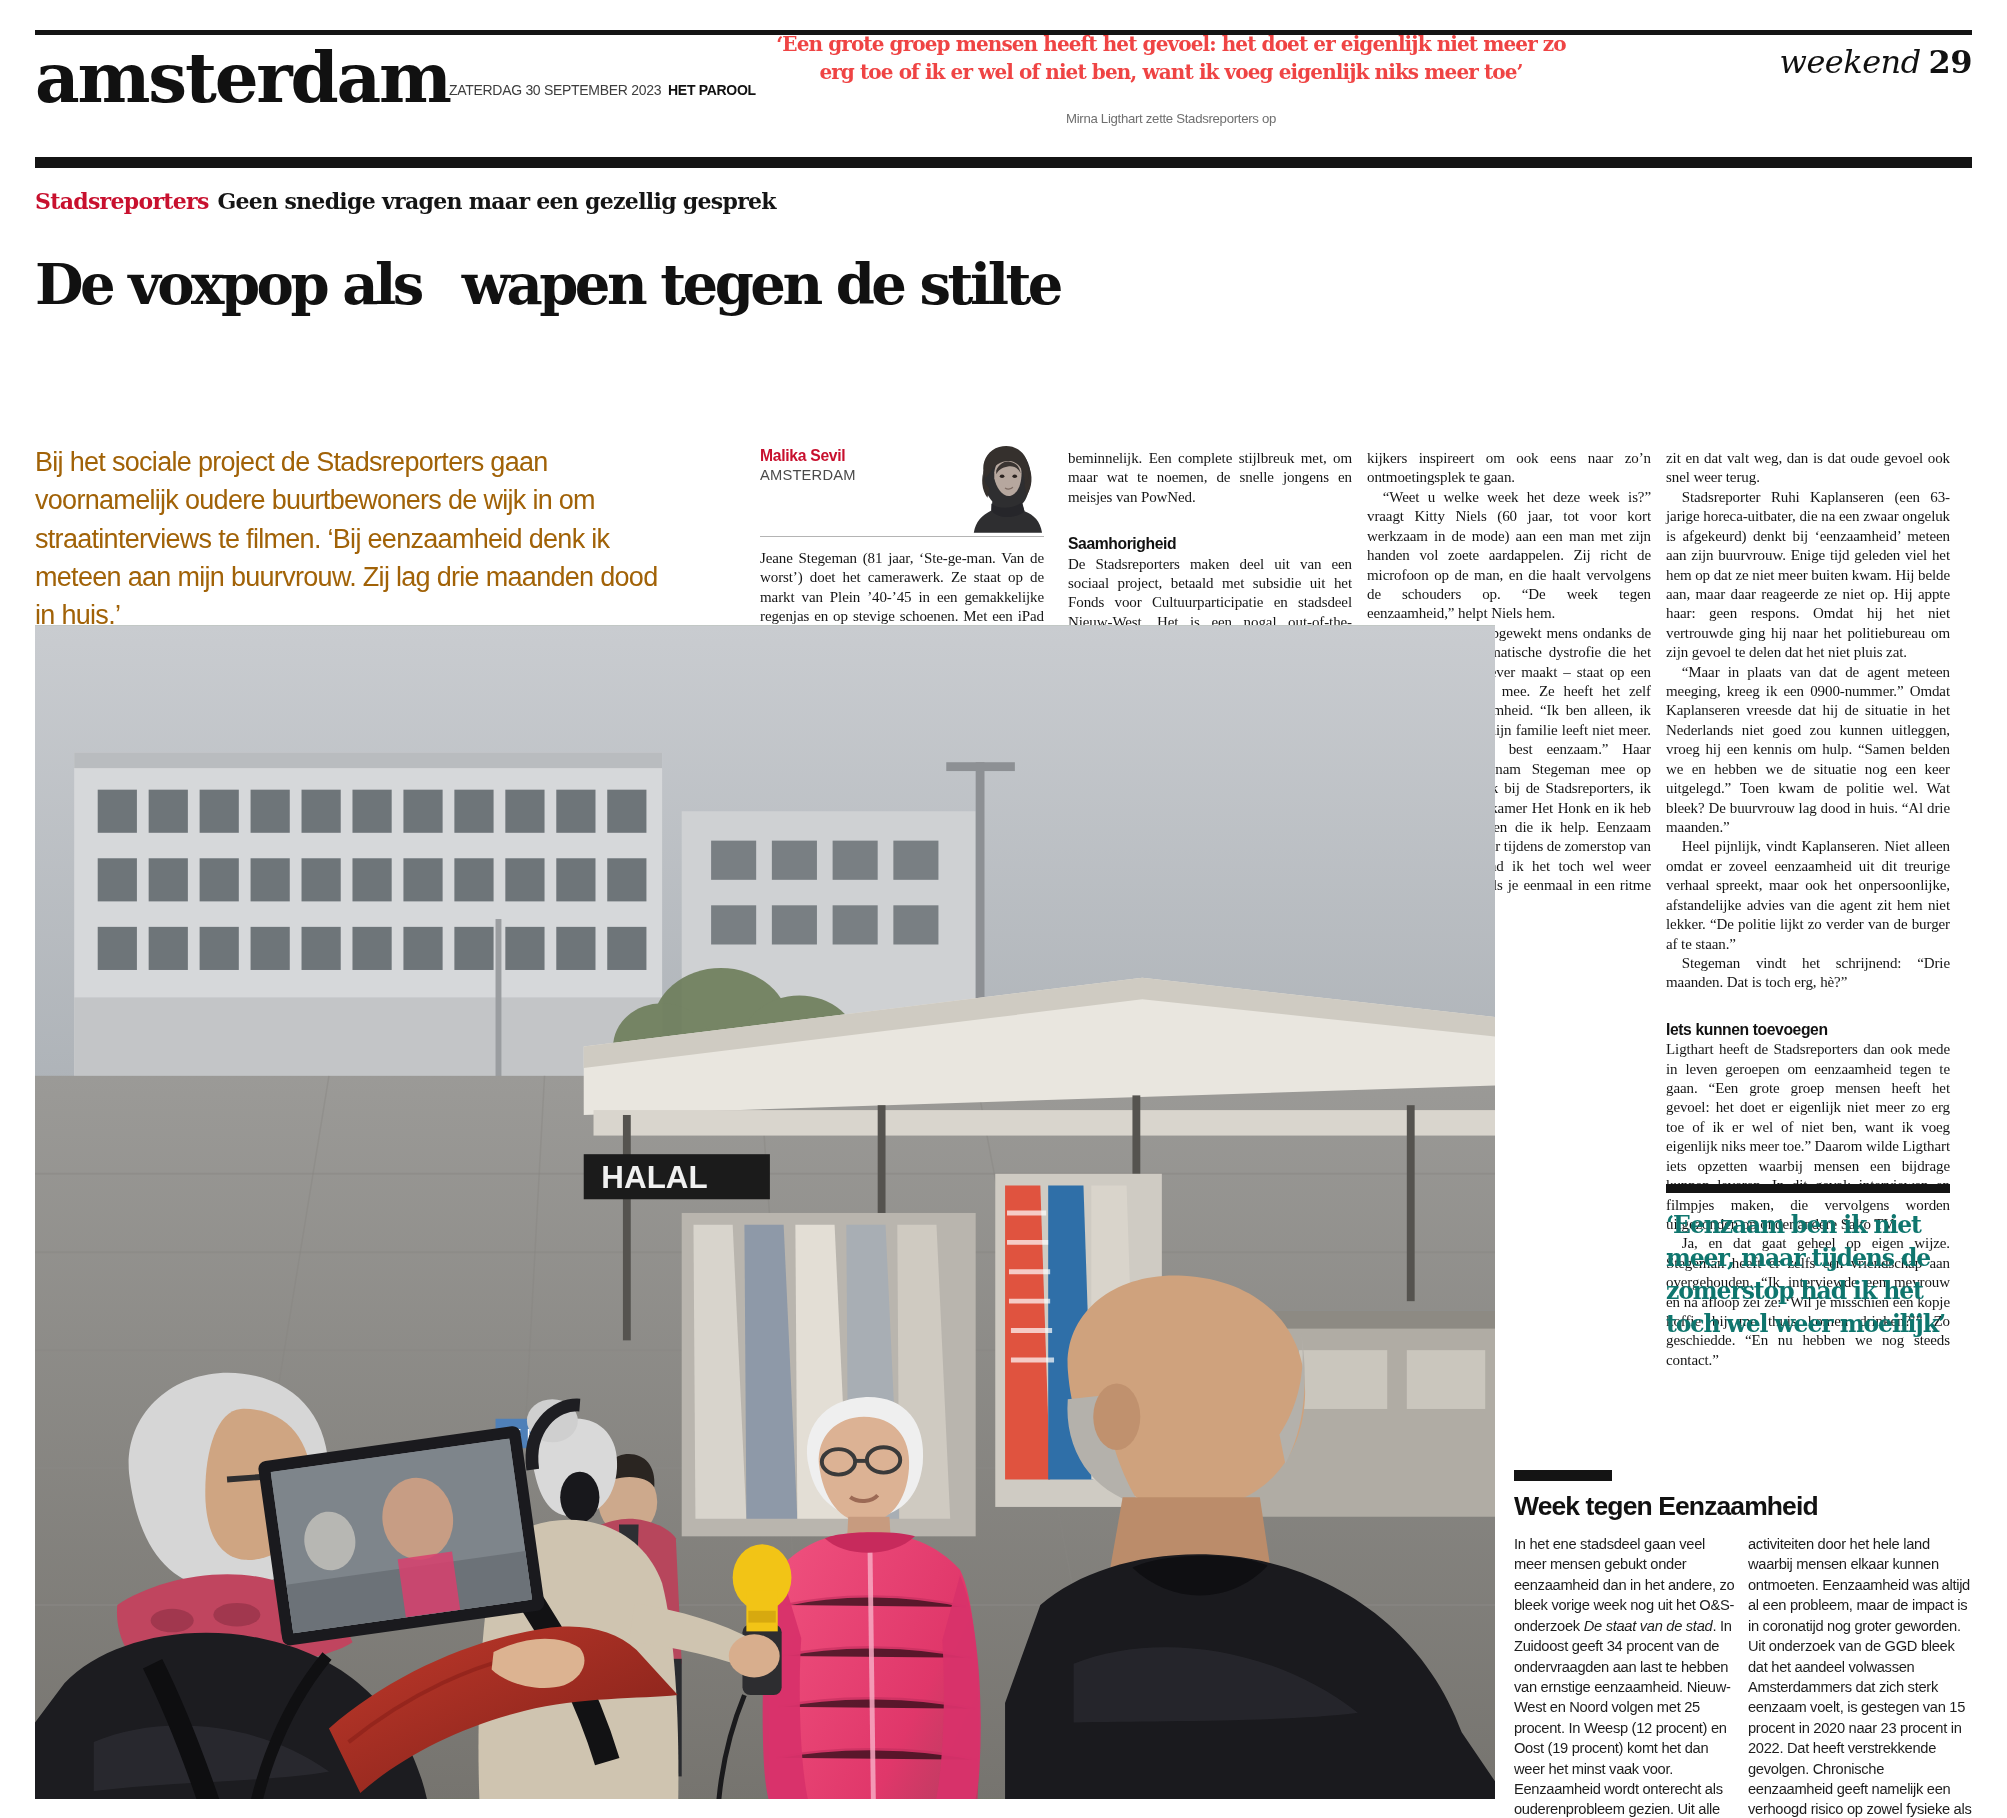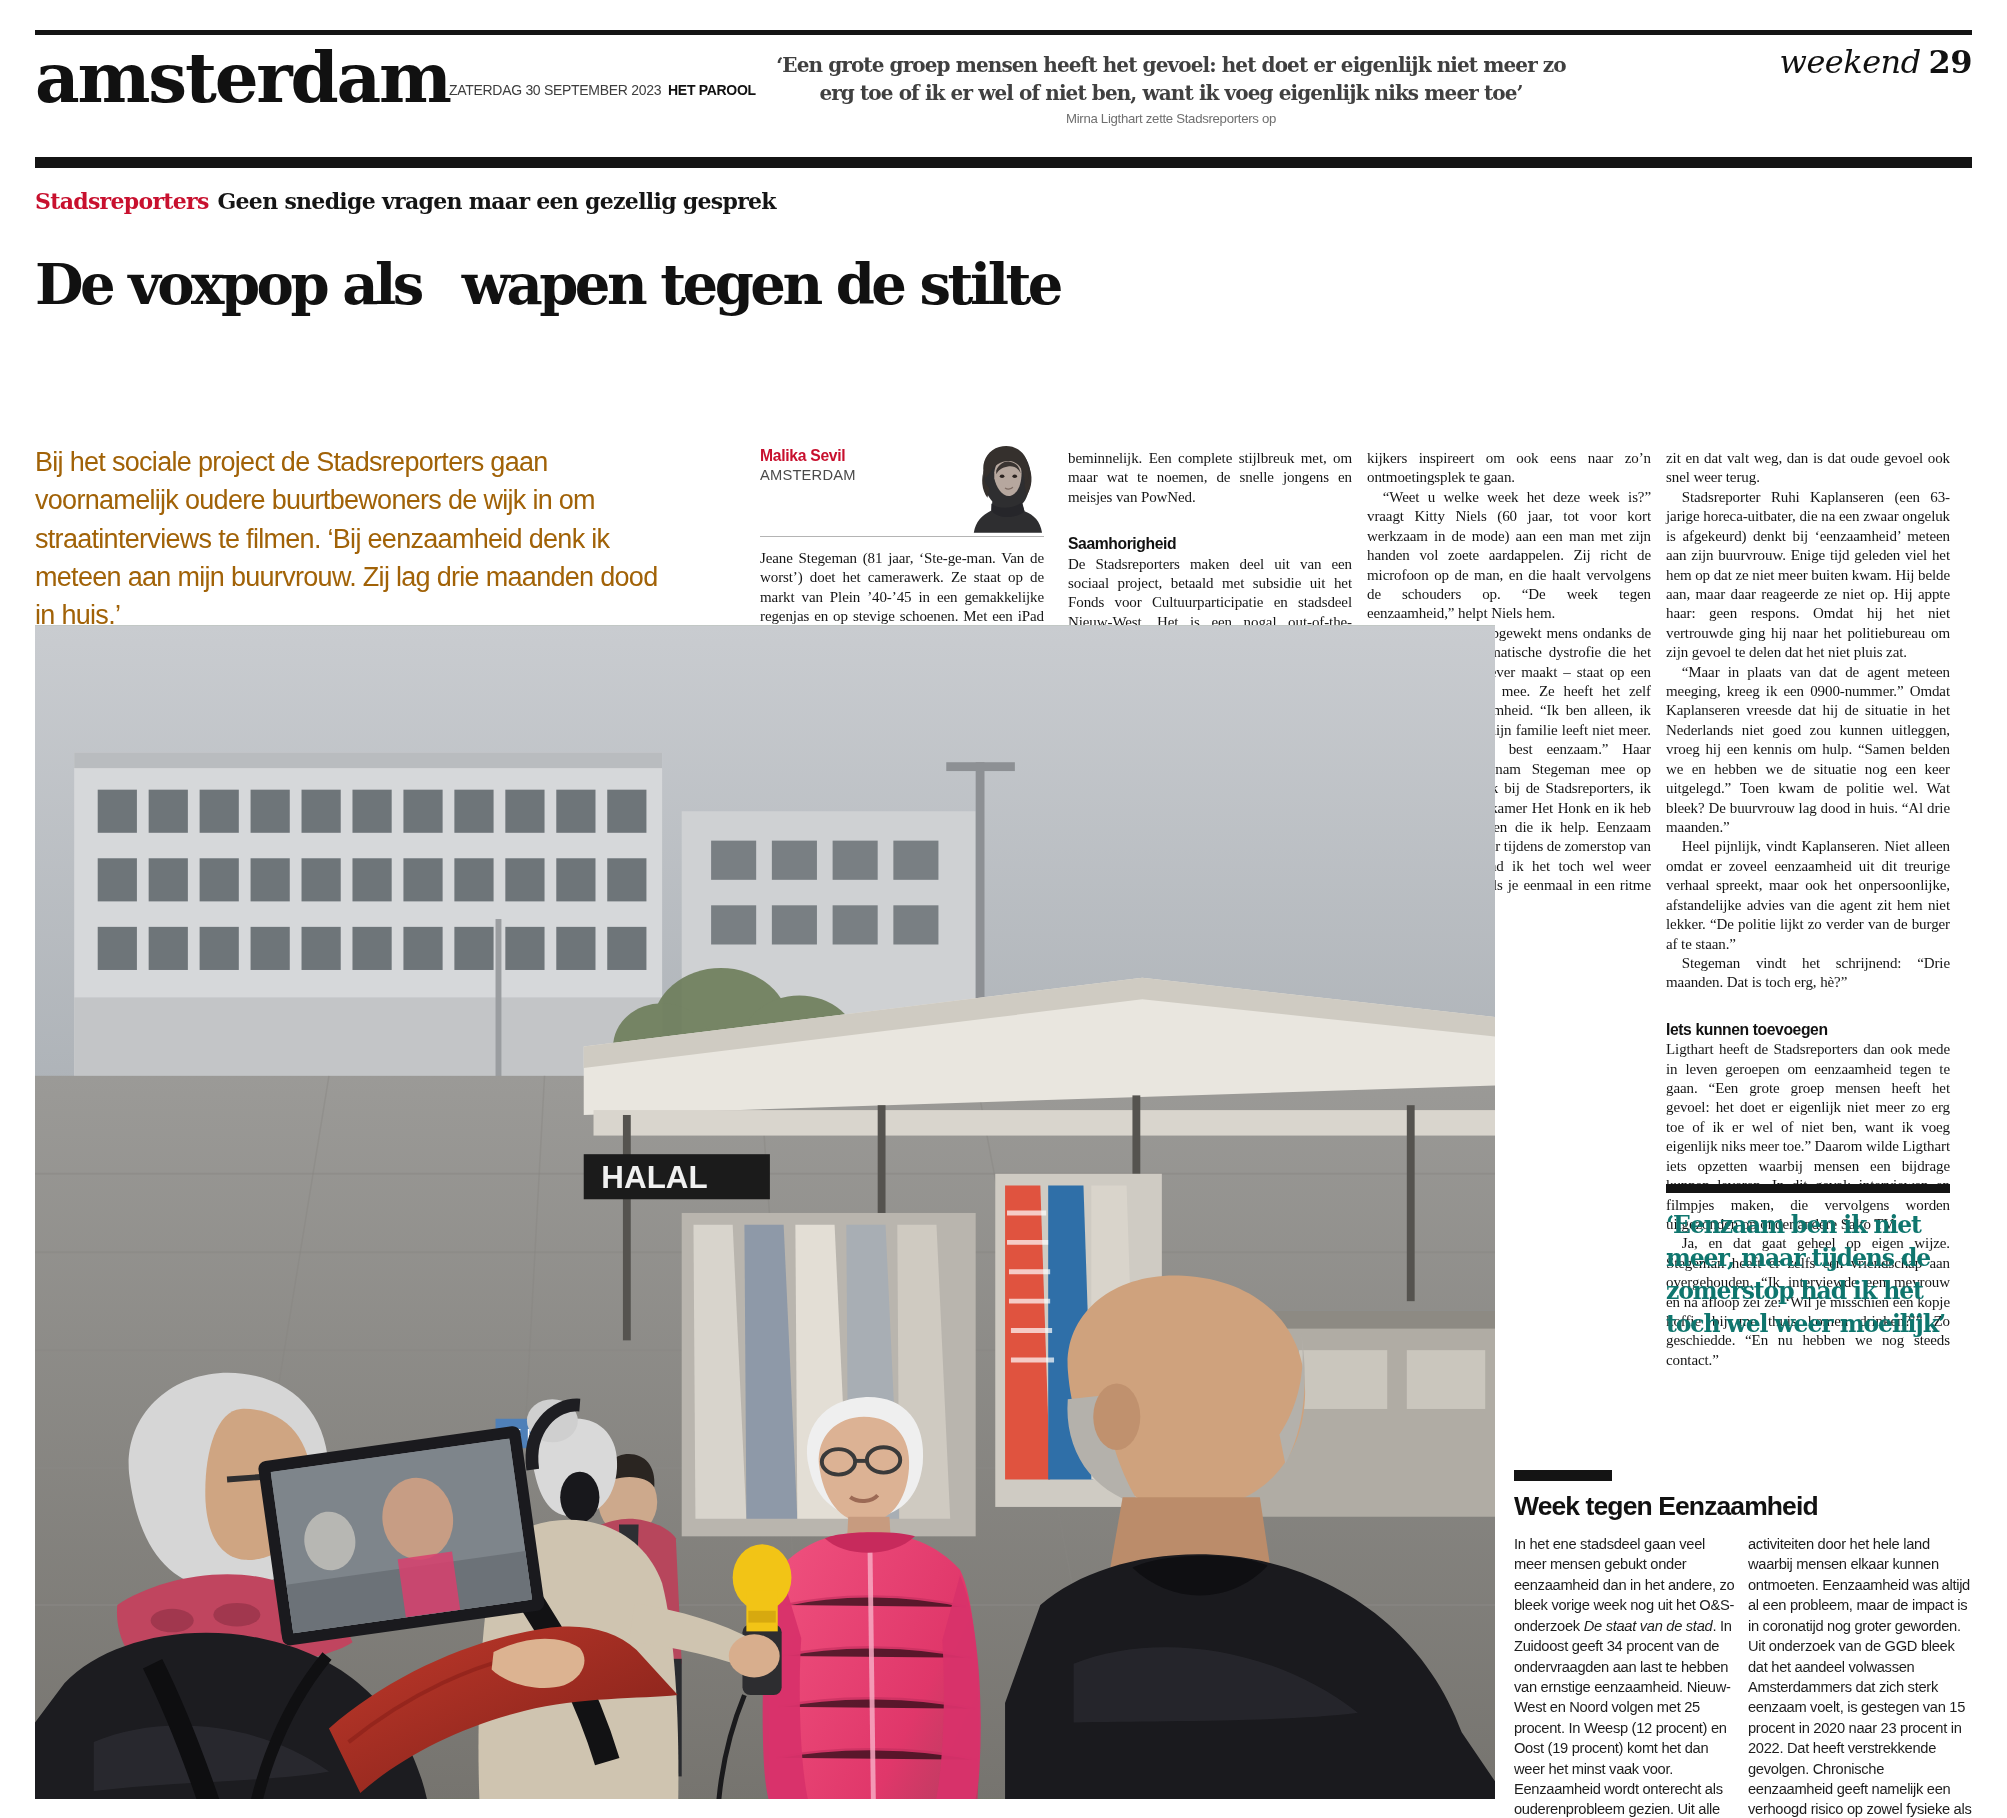--- a/index.html
+++ b/index.html
@@ -61,29 +61,29 @@
   }
   .masthead-meta .paper {
     font-weight: 700;
     color: #111;
     margin-left: 6.9px;
   }
 
   .header-quote {
     position: absolute;
     left: 774px;
-    top: 51px;
+    top: 30px;
     width: 794px;
     text-align: center;
     font-family: "DejaVu Serif", serif;
     font-weight: 700;
     font-size: 20px;
     line-height: 1.42;
     letter-spacing: -0.9px;
-    color: #404040;
+    color: #ef4444;
   }
   .header-quote-credit {
     position: absolute;
     left: 774px;
     top: 111px;
     width: 794px;
     text-align: center;
     font-family: "Liberation Sans", sans-serif;
     font-size: 13.2px;
     letter-spacing: -0.3px;

